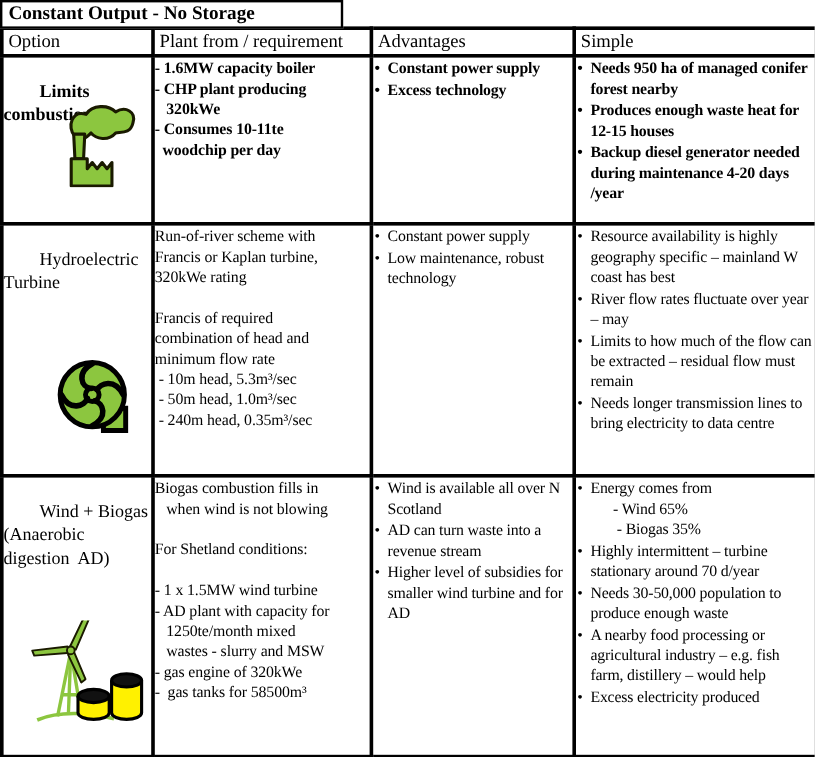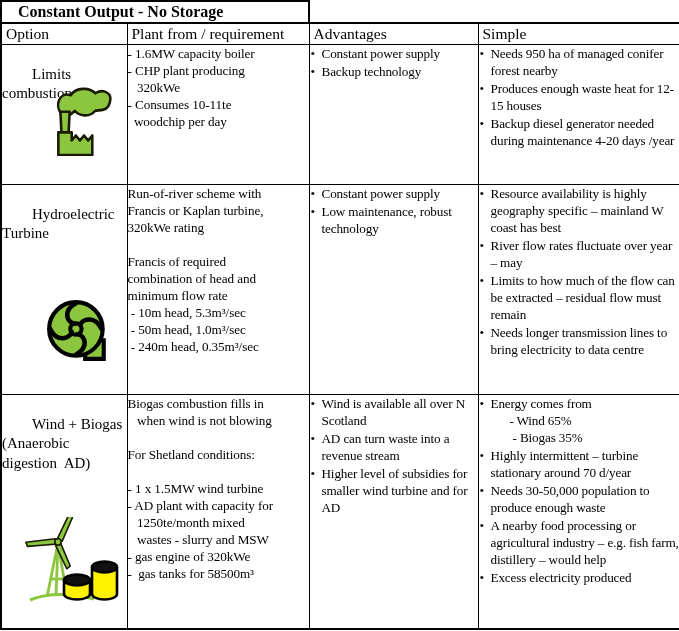--- a/index.html
+++ b/index.html
@@ -2,39 +2,39 @@
 <html><head>
 <meta charset="utf-8">
 <style>
   html,body{margin:0;padding:0;background:#fff;}
   .canvas{
     position:relative;width:679px;height:631px;background:#fff;
     font-family:"Liberation Serif","DejaVu Serif",serif;color:#000;
     overflow:hidden;
   }
   .title-cell{
-    position:absolute;left:0;top:0;width:310px;height:24px;
+    position:absolute;left:0;top:0;width:286px;height:24px;
     border:2px solid #000;box-sizing:border-box;background:#fff;
-    font-size:16px;font-weight:bold;line-height:19px;padding-left:16px;
+    font-size:16px;font-weight:bold;line-height:19px;padding-left:5px;
     z-index:2;
   }
   table.energy{
     position:absolute;left:0;top:22px;width:679px;
     border-collapse:collapse;table-layout:fixed;
     border:2px solid #000;background:#fff;
   }
   table.energy th, table.energy td{
-    border:1px solid #000000;vertical-align:top;box-sizing:border-box;
+    border:3px solid #000000;vertical-align:top;box-sizing:border-box;
     padding:0;
   }
   tr.header-row th{
     height:21px;font-weight:normal;font-size:15.5px;text-align:left;
     padding:0 4px;line-height:20px;white-space:nowrap;overflow:hidden;
   }
-  tr.row-biomass td{height:140px;}
+  tr.row-biomass td{height:140px;font-weight:bold;}
   tr.row-hydro  td{height:210px;}
   tr.row-wind   td{height:234px;}
   td.option-cell{position:relative;font-size:15px;line-height:19.5px;padding:2px 4px 2px 6px;white-space:pre-wrap;}
   td.plant-cell{padding:1px 2px 1px 4px;}
   td.adv-cell{padding:2px 2px 2px 9px;}
   td.issues-cell{padding:2px 2px 2px 3px;}
   .line{white-space:pre;font-size:13.2px;line-height:17px;min-height:17px;letter-spacing:-0.1px;}
   .bullet{position:relative;padding-left:12px;white-space:pre-wrap;font-size:13.2px;line-height:17px;letter-spacing:-0.15px;margin-bottom:1px;}
   .bullet .marker{position:absolute;left:1px;top:0;}
   .icon-wrap{position:absolute;z-index:1;}
@@ -84,21 +84,21 @@
               <div class="line">- 1.6MW capacity boiler</div>
               <div class="line">- CHP plant producing</div>
               <div class="line">   320kWe</div>
               <div class="line">- Consumes 10-11te</div>
               <div class="line">  woodchip per day</div>
             </div>
       </td>
       <td class="adv-cell">
         <div>
               <div class="bullet"><span class="marker">•</span><span>Constant power supply</span></div>
-              <div class="bullet"><span class="marker">•</span><span>Backup technology</span></div>
+              <div class="bullet"><span class="marker">•</span><span>Excess technology</span></div>
             </div>
       </td>
       <td class="issues-cell">
         <div>
               <div class="bullet"><span class="marker">•</span><span>Needs 950 ha of managed conifer forest nearby</span></div>
               <div class="bullet"><span class="marker">•</span><span>Produces enough waste heat for 12-15 houses</span></div>
               <div class="bullet"><span class="marker">•</span><span>Backup diesel generator needed during maintenance 4-20 days /year</span></div>
             </div>
       </td>
     </tr>

